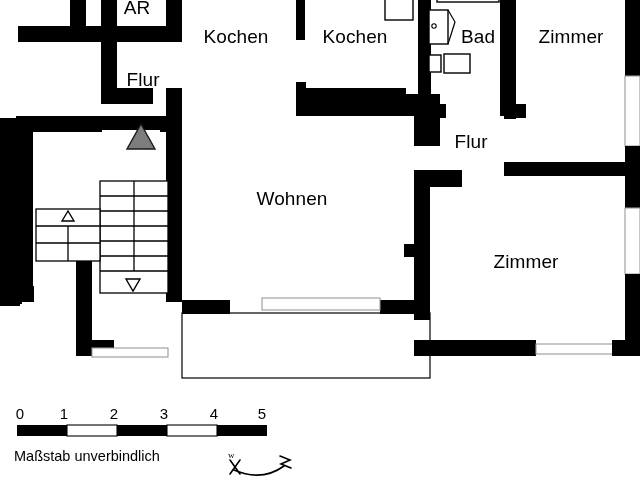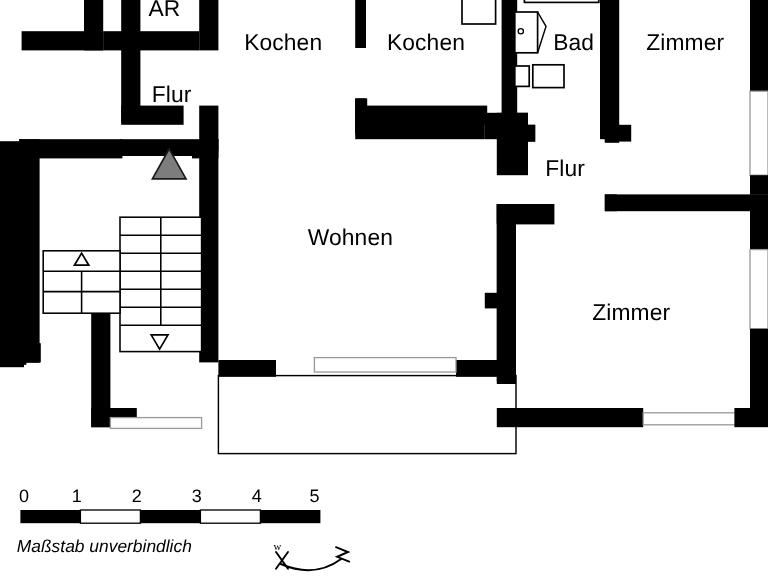--- a/index.html
+++ b/index.html
@@ -44,21 +44,20 @@
     white-space: nowrap;
   }
   #scale-caption {
     position: absolute;
     left: 14px;
     top: 448px;
     font-family: "Liberation Sans", sans-serif;
     font-size: 14.5px;
     color: #000000;
     white-space: nowrap;
-    font-style: italic;
   }
   .wall { fill: #000000; }
   .thinline { fill: none; stroke: #000000; stroke-width: 1.2; }
   .fixture { fill: #ffffff; stroke: #000000; stroke-width: 1.4; }
   .stair { fill: #ffffff; stroke: #000000; stroke-width: 1.3; }
   .window-fill { fill: #ffffff; stroke: #9a9a9a; stroke-width: 1.1; }
   .gray-tri { fill: #7d7d7d; stroke: #1a1a1a; stroke-width: 1.4; }
   .arrow-tri { fill: #ffffff; stroke: #000000; stroke-width: 1.4; }
   .compass { fill: none; stroke: #000000; stroke-width: 1.6; stroke-linecap: round; }
   .compass-sm { font-family: "Liberation Serif", serif; font-size: 9px; fill:#000; }

